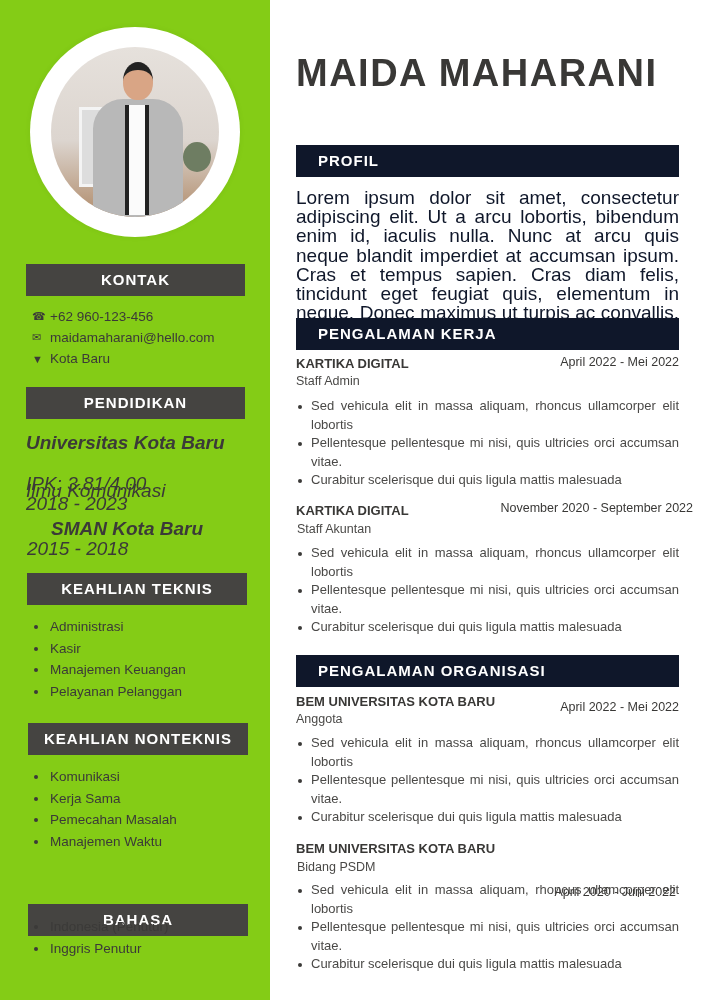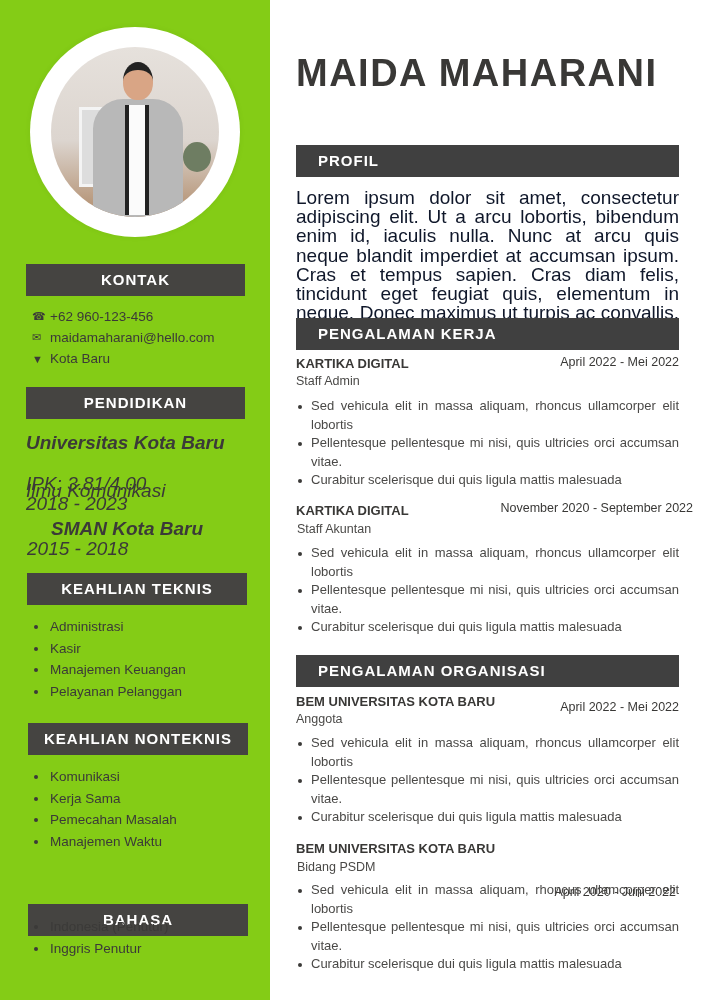--- a/index.html
+++ b/index.html
@@ -18,21 +18,21 @@
   .side-header { position: absolute; left: 26px; width: 219px; height: 32px; background: #454441; color: #ffffff; font-weight: bold; font-size: 15px; letter-spacing: 1px; text-align: center; line-height: 32px; }
   .side-text { position: absolute; font-size: 19px; color: #3b3a38; font-style: italic; }
   .contact-row { position: absolute; left: 32px; font-size: 13.5px; display: flex; align-items: center; }
   .contact-row .ic { width: 14px; margin-right: 4px; font-size: 11px; color: #3b3a38; }
   .side-list { position: absolute; left: 34px; list-style: none; font-size: 13.5px; }
   .side-list li { height: 21.5px; line-height: 21.5px; position: relative; padding-left: 16px; }
   .side-list li::before { content: ""; position: absolute; left: 0; top: 9px; width: 4px; height: 4px; border-radius: 50%; background: #3b3a38; }
   .bold { font-weight: bold; }
 
   .name { position: absolute; left: 296px; top: 52px; font-size: 38px; font-weight: bold; letter-spacing: 1.5px; color: #393836; }
-  .main-header { position: absolute; left: 296px; width: 383px; height: 32px; background: #404040; color: #ffffff; font-weight: bold; font-size: 15px; letter-spacing: 1px; line-height: 32px; padding-left: 22px; }
+  .main-header { position: absolute; left: 296px; width: 383px; height: 32px; background: #0f172a; color: #ffffff; font-weight: bold; font-size: 15px; letter-spacing: 1px; line-height: 32px; padding-left: 22px; }
   .para { position: absolute; left: 296px; width: 383px; font-size: 19px; line-height: 19.2px; text-align: justify; color: #0f172a; }
   .entry-title { position: absolute; left: 296px; font-size: 13px; font-weight: bold; color: #393836; }
   .entry-date { position: absolute; font-size: 12.5px; color: #393836; }
   .entry-role { position: absolute; left: 296px; font-size: 12.5px; color: #4a4947; }
   .bullets { position: absolute; left: 296px; width: 383px; list-style: none; font-size: 13px; line-height: 18.5px; color: #4a4947; }
   .bullets li { position: relative; padding-left: 15px; text-align: justify; }
   .bullets li::before { content: ""; position: absolute; left: 2px; top: 8px; width: 4px; height: 4px; border-radius: 50%; background: #3b3a38; }
 </style>
 </head>
 <body>

